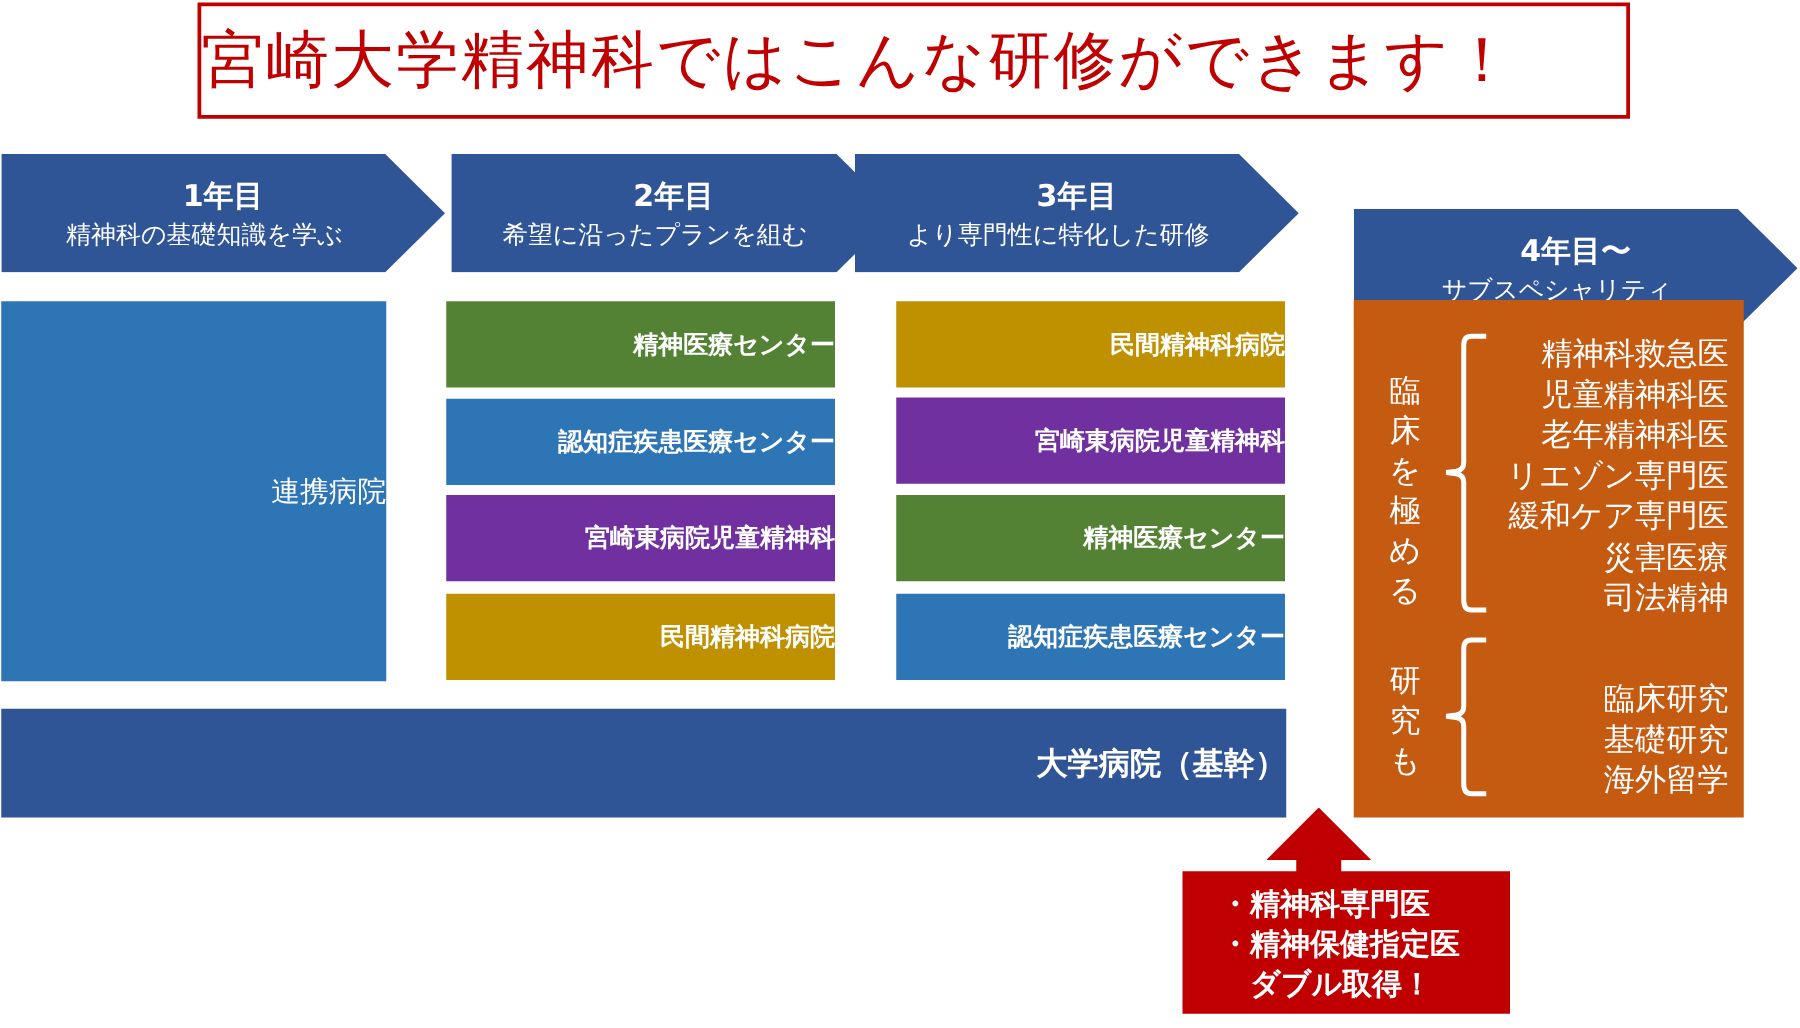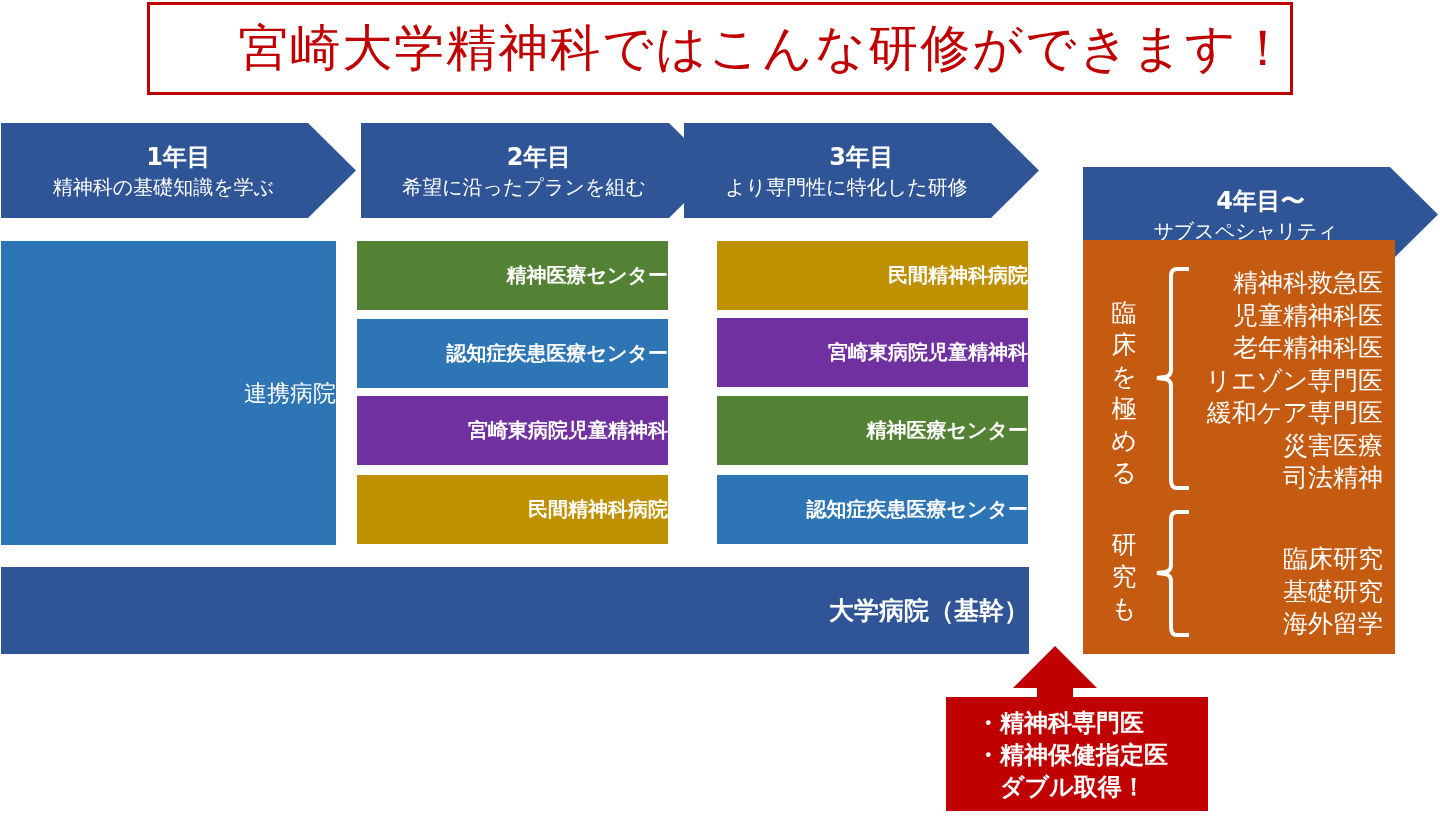--- a/index.html
+++ b/index.html
@@ -3,42 +3,42 @@
   <meta charset="utf-8">
   <style>
     html, body { margin: 0; padding: 0; }
     body {
       width: 1440px; height: 822px; position: relative; overflow: hidden;
       background: #ffffff;
       font-family: "DejaVu Sans", "Liberation Sans", sans-serif;
     }
     .abs { position: absolute; box-sizing: border-box; }
     .title-box {
-      left: 147px; top: 2px; width: 1146px; height: 93px;
+      left: 158px; top: 2px; width: 1146px; height: 93px;
       border: 3px solid #c00000; background: #fff;
-      display: flex; align-items: center; justify-content: flex-end;
+      display: flex; align-items: center; justify-content: flex-start;
     }
     .title-text { color: #c00000; font-size: 50px; letter-spacing: 2px; white-space: nowrap; }
 
     .chevron {
       top: 123px; height: 95px; background: #2f5597; color: #fff;
       display: flex; flex-direction: column; align-items: center; justify-content: center;
       clip-path: polygon(0 0, calc(100% - 48px) 0, 100% 50%, calc(100% - 48px) 100%, 0 100%);
     }
     .chevron .yr { font-size: 24px; font-weight: bold; line-height: 32px; }
     .chevron .sub { font-size: 20px; line-height: 28px; padding-right: 30px; }
 
     .box { color: #fff; display: flex; align-items: center; justify-content: flex-end; font-weight: bold; font-size: 20px; }
     .c-green { background: #548235; }
     .c-blue { background: #2e75b6; }
     .c-purple { background: #7030a0; }
     .c-gold { background: #bf9000; }
     .c-navy { background: #2f5597; }
 
-    .renkei { left: 1px; top: 241px; width: 335px; height: 304px; font-weight: normal; font-size: 23px; }
+    .renkei { left: 1px; top: 241px; width: 308px; height: 304px; font-weight: normal; font-size: 23px; }
     .base { left: 1px; top: 567px; width: 1028px; height: 87px; font-size: 25px; }
 
     .orange {
       left: 1083px; top: 240px; width: 312px; height: 414px; background: #c55a11; color: #fff;
     }
     .vlabel { position: absolute; font-size: 25px; line-height: 32px; width: 30px; text-align: center; }
     .list { position: absolute; right: 12px; text-align: right; font-size: 25px; line-height: 32.5px; white-space: nowrap; }
     .brace { position: absolute; }
 
     .red-arrow-head {

